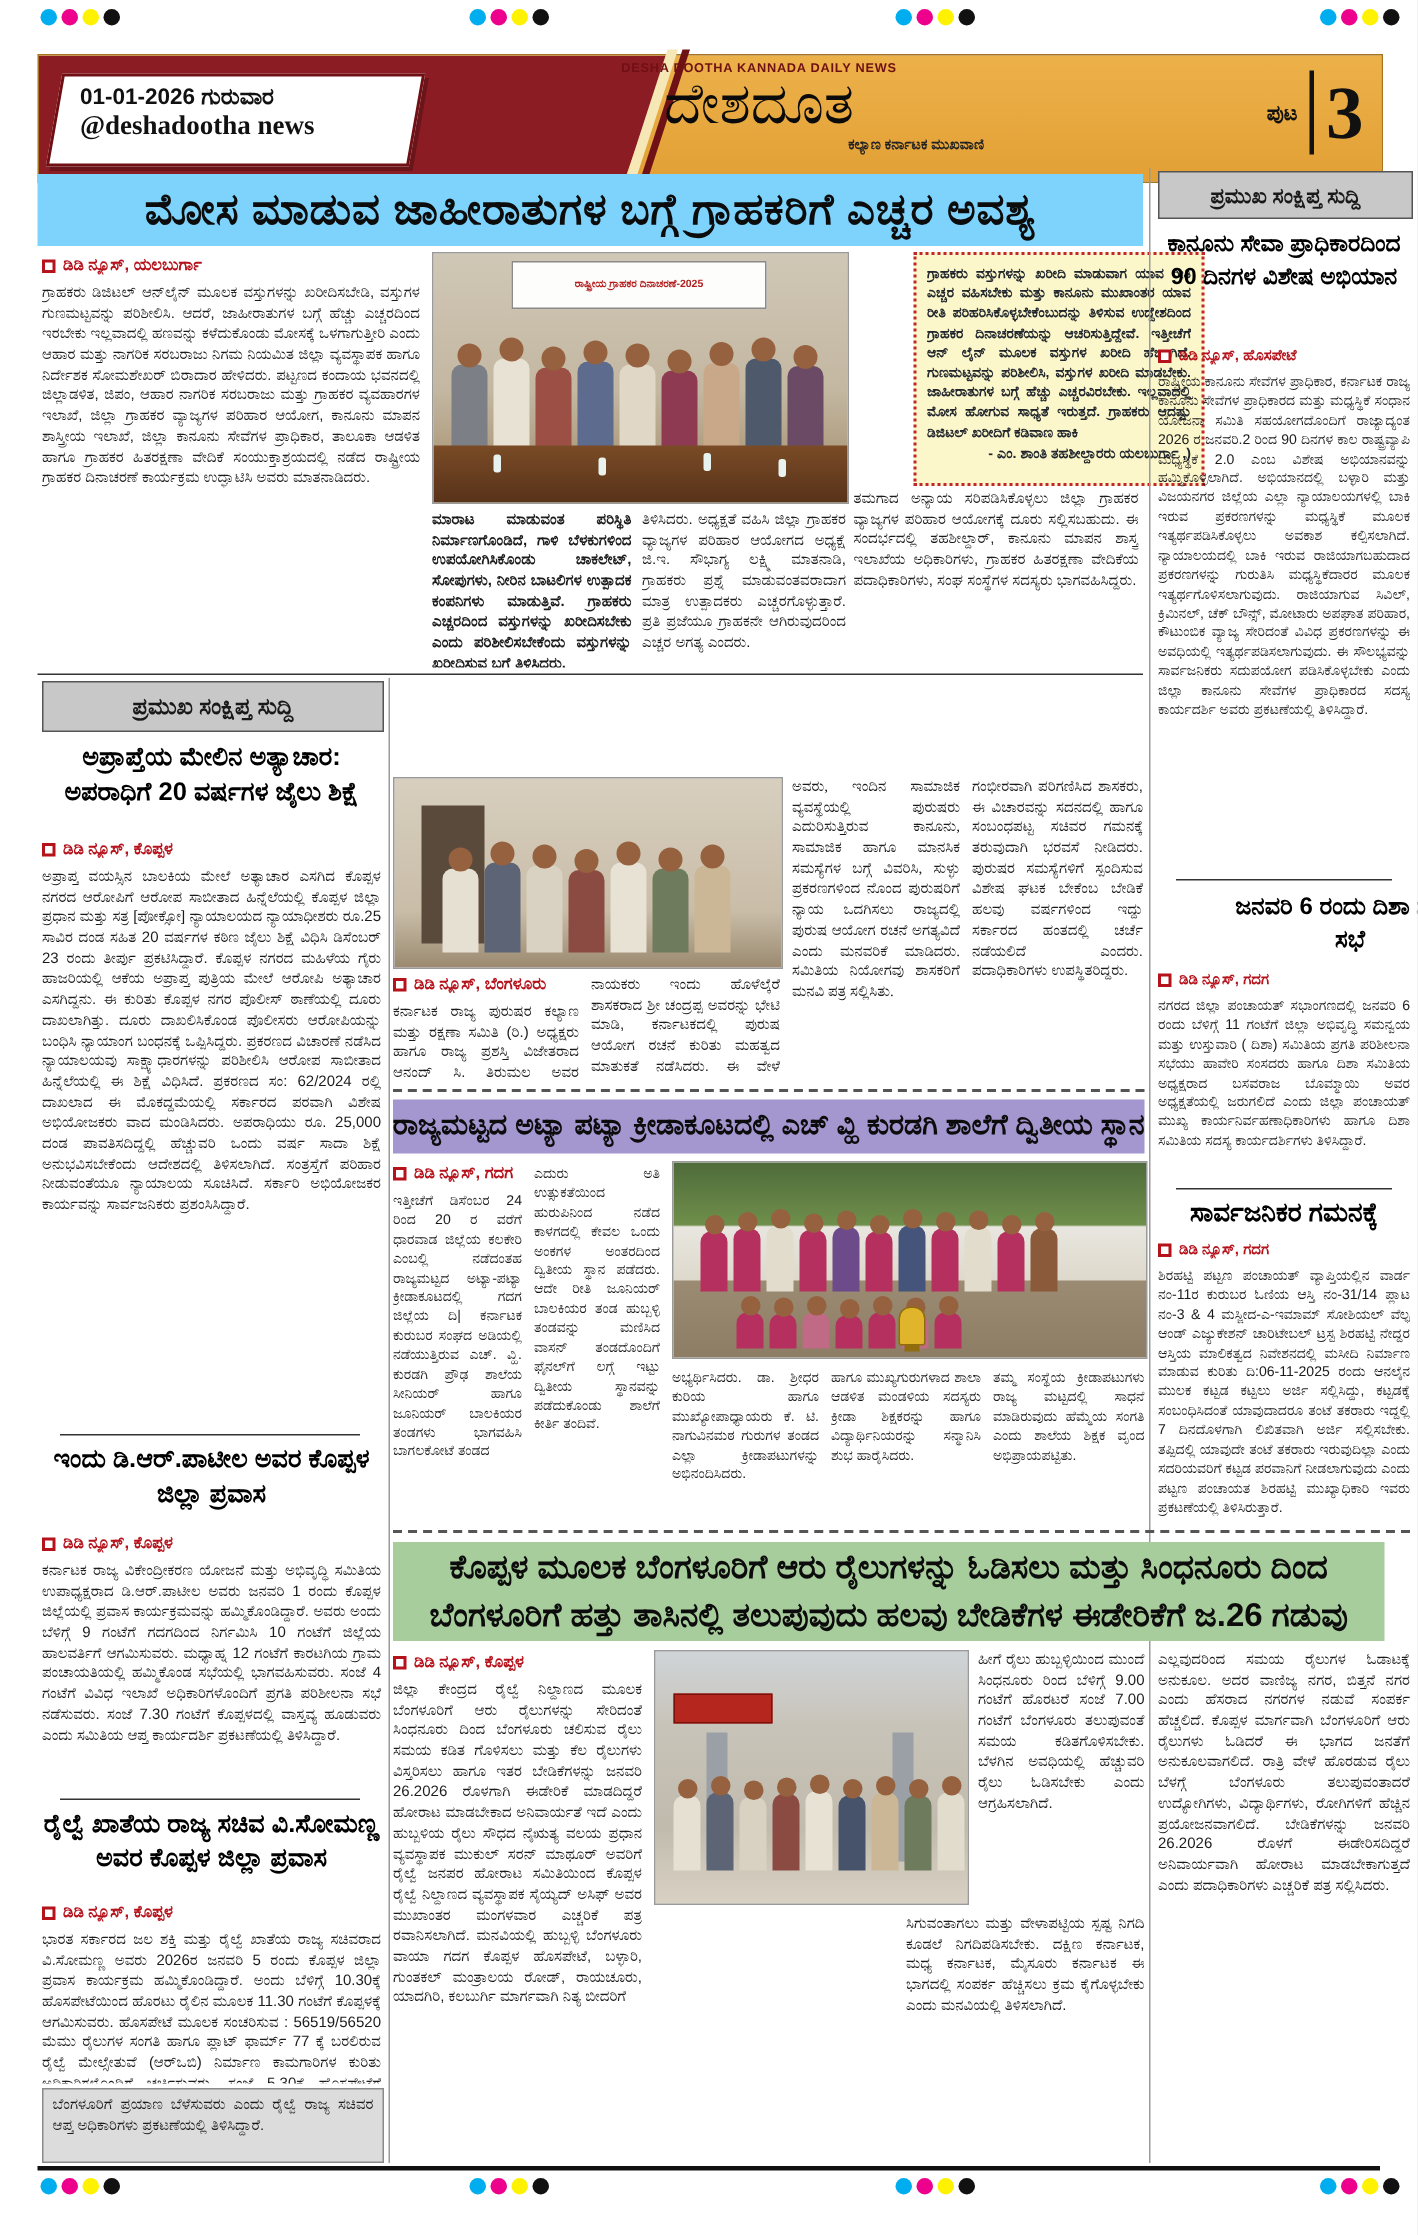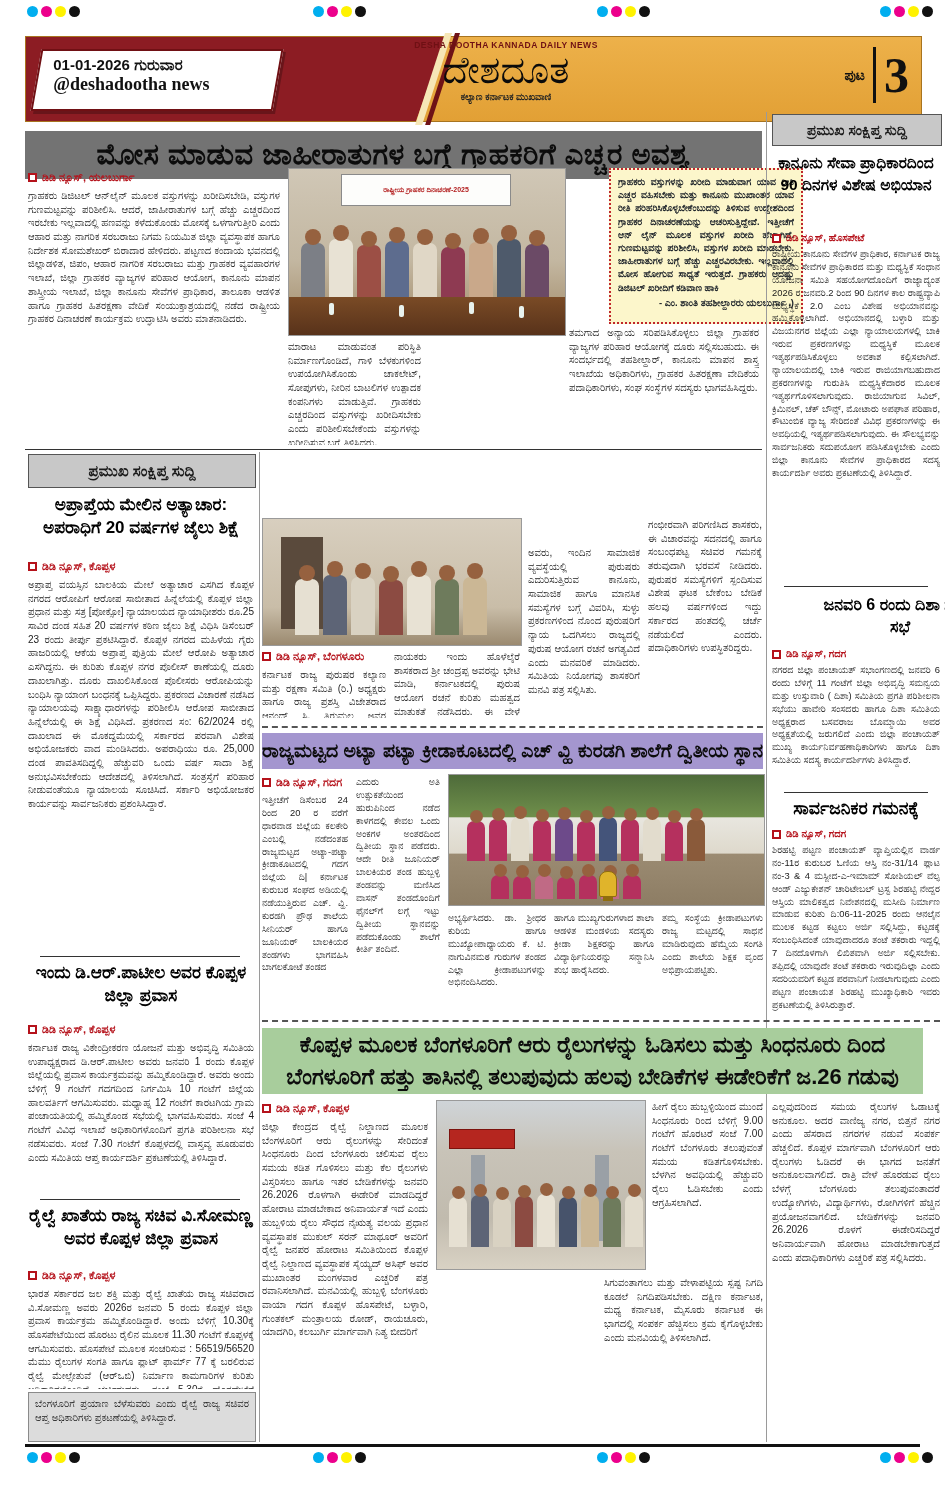--- a/index.html
+++ b/index.html
@@ -17,29 +17,29 @@
   .maroon-stripe{position:absolute;top:-4px;height:110%;width:7px;background:#f6e7b6;transform:skewX(-18deg);}
   .maroon-stripe2{position:absolute;top:-4px;height:110%;width:5px;background:#6f1216;transform:skewX(-18deg);}
   .datebox{position:absolute;left:10px;top:12px;width:238px;height:58px;background:#ffffff;
            border:2px solid #701014;transform:skewX(-10deg);box-shadow:3px 3px 0 rgba(0,0,0,.25);}
   .datebox-inner{transform:skewX(10deg);padding:5px 10px 0 14px;}
   .mast-date{font-size:15px;font-weight:bold;color:#111;}
   .mast-handle{font-size:18px;font-weight:bold;color:#111;font-family:"Liberation Serif",serif;}
   .mast-center{position:absolute;left:330px;top:3px;width:300px;text-align:center;}
   .mast-strap{font-size:8.5px;font-weight:bold;color:#6f1014;letter-spacing:.5px;}
   .mast-title{font-size:38px;font-weight:normal;color:#0b0b0b;line-height:1.08;}
-  .mast-tagline{font-size:9.5px;font-weight:bold;color:#222;}
+  .mast-tagline{font-size:9.5px;font-weight:bold;color:#222;text-align:right;}
   .mast-page{position:absolute;right:12px;top:10px;display:flex;align-items:center;gap:8px;}
   .mast-page-label{font-size:14px;font-weight:bold;color:#111;}
   .mast-page-bar{width:3px;height:56px;background:#111;}
   .mast-page-num{font-size:50px;font-weight:bold;color:#111;font-family:"Liberation Serif",serif;line-height:1;}
 
   
   .band{display:flex;align-items:center;justify-content:center;text-align:center;font-weight:bold;color:#0c0c0c;}
-  .band-yellow{background:#737373;margin-top:15px;}
+  .band-yellow{background:#7dd3fc;}
   .band-pink{background:#f3a8be;}
   .band-purple{background:#a496cf;}
   .band-green{background:#a8cd9c;}
 
   .headline-main{font-size:29px;letter-spacing:.5px;white-space:nowrap;overflow:hidden;}
   .brief-header{background:#c8c8c8;border:1px solid #555;display:flex;align-items:center;justify-content:center;
                 font-weight:bold;color:#191919;}
   .brief-head{font-weight:bold;color:#000;text-align:center;overflow:hidden;}
   .byline{display:flex;align-items:center;gap:5px;font-size:11px;font-weight:bold;color:#b5121b;white-space:nowrap;overflow:hidden;}
   .byline .sq{flex:0 0 auto;width:5px;height:5px;background:#fff;border:2px solid #b5121b;display:inline-block;}
@@ -148,21 +148,22 @@
       <span class="bottle" style="left:180px;top:5px;"></span>
       <span class="bottle" style="left:230px;top:9px;"></span>
     </div>
   </div>
 
   <div class="abs quote-box" style="left:569px;top:168px;width:176px;height:140px;">
     <div class="quote-text" style="height:118px;">ಗ್ರಾಹಕರು ವಸ್ತುಗಳನ್ನು ಖರೀದಿ ಮಾಡುವಾಗ ಯಾವ ರೀತಿ ಎಚ್ಚರ ವಹಿಸಬೇಕು ಮತ್ತು ಕಾನೂನು ಮುಖಾಂತರ ಯಾವ ರೀತಿ ಪರಿಹರಿಸಿಕೊಳ್ಳಬೇಕೆಂಬುದನ್ನು ತಿಳಿಸುವ ಉದ್ದೇಶದಿಂದ ಗ್ರಾಹಕರ ದಿನಾಚರಣೆಯನ್ನು ಆಚರಿಸುತ್ತಿದ್ದೇವೆ. ಇತ್ತೀಚೆಗೆ ಆನ್ ಲೈನ್ ಮೂಲಕ ವಸ್ತುಗಳ ಖರೀದಿ ಹೆಚ್ಚಾಗಿದೆ. ಗುಣಮಟ್ಟವನ್ನು ಪರಿಶೀಲಿಸಿ, ವಸ್ತುಗಳ ಖರೀದಿ ಮಾಡಬೇಕು. ಜಾಹೀರಾತುಗಳ ಬಗ್ಗೆ ಹೆಚ್ಚು ಎಚ್ಚರವಿರಬೇಕು. ಇಲ್ಲವಾದಲ್ಲಿ ಮೋಸ ಹೋಗುವ ಸಾಧ್ಯತೆ ಇರುತ್ತದೆ. ಗ್ರಾಹಕರು ಆದಷ್ಟು ಡಿಜಿಟಲ್ ಖರೀದಿಗೆ ಕಡಿವಾಣ ಹಾಕಿ</div>
     <div class="quote-attr">- ಎಂ. ಶಾಂತಿ ತಹಶೀಲ್ದಾರರು ಯಲಬುರ್ಗಾ ,)</div>
   </div>
 
-  <div class="abs bt" style="left:288px;top:340px;width:133px;height:105px;">ಮಾರಾಟ ಮಾಡುವಂತ ಪರಿಸ್ಥಿತಿ ನಿರ್ಮಾಣಗೊಂಡಿದೆ, ಗಾಳಿ ಬೆಳಕುಗಳಿಂದ ಉಪಯೋಗಿಸಿಕೊಂಡು ಚಾಕಲೇಟ್, ಸೋಪುಗಳು, ನೀರಿನ ಬಾಟಲಿಗಳ ಉತ್ಪಾದಕ ಕಂಪನಿಗಳು ಮಾಡುತ್ತಿವೆ. ಗ್ರಾಹಕರು ಎಚ್ಚರದಿಂದ ವಸ್ತುಗಳನ್ನು ಖರೀದಿಸಬೇಕು ಎಂದು ಪರಿಶೀಲಿಸಬೇಕೆಂದು ವಸ್ತುಗಳನ್ನು ಖರೀದಿಸುವ ಬಗ್ಗೆ ತಿಳಿಸಿದರು.</div>
+  <div class="abs bt" style="left:288px;top:340px;width:133px;height:105px;font-weight:bold;">ಮಾರಾಟ ಮಾಡುವಂತ ಪರಿಸ್ಥಿತಿ ನಿರ್ಮಾಣಗೊಂಡಿದೆ, ಗಾಳಿ ಬೆಳಕುಗಳಿಂದ ಉಪಯೋಗಿಸಿಕೊಂಡು ಚಾಕಲೇಟ್, ಸೋಪುಗಳು, ನೀರಿನ ಬಾಟಲಿಗಳ ಉತ್ಪಾದಕ ಕಂಪನಿಗಳು ಮಾಡುತ್ತಿವೆ. ಗ್ರಾಹಕರು ಎಚ್ಚರದಿಂದ ವಸ್ತುಗಳನ್ನು ಖರೀದಿಸಬೇಕು ಎಂದು ಪರಿಶೀಲಿಸಬೇಕೆಂದು ವಸ್ತುಗಳನ್ನು ಖರೀದಿಸುವ ಬಗ್ಗೆ ತಿಳಿಸಿದರು.</div>
+  <div class="abs bt" style="left:428px;top:340px;width:136px;height:105px;">ತಿಳಿಸಿದರು. ಅಧ್ಯಕ್ಷತೆ ವಹಿಸಿ ಜಿಲ್ಲಾ ಗ್ರಾಹಕರ ವ್ಯಾಜ್ಯಗಳ ಪರಿಹಾರ ಆಯೋಗದ ಅಧ್ಯಕ್ಷೆ ಜಿ.ಇ. ಸೌಭಾಗ್ಯ ಲಕ್ಷ್ಮಿ ಮಾತನಾಡಿ, ಗ್ರಾಹಕರು ಪ್ರಶ್ನೆ ಮಾಡುವಂತವರಾದಾಗ ಮಾತ್ರ ಉತ್ಪಾದಕರು ಎಚ್ಚರಗೊಳ್ಳುತ್ತಾರೆ. ಪ್ರತಿ ಪ್ರಜೆಯೂ ಗ್ರಾಹಕನೇ ಆಗಿರುವುದರಿಂದ ಎಚ್ಚರ ಅಗತ್ಯ ಎಂದರು.</div>
   <div class="abs bt" style="left:569px;top:326px;width:190px;height:119px;">ತಮಗಾದ ಅನ್ಯಾಯ ಸರಿಪಡಿಸಿಕೊಳ್ಳಲು ಜಿಲ್ಲಾ ಗ್ರಾಹಕರ ವ್ಯಾಜ್ಯಗಳ ಪರಿಹಾರ ಆಯೋಗಕ್ಕೆ ದೂರು ಸಲ್ಲಿಸಬಹುದು. ಈ ಸಂದರ್ಭದಲ್ಲಿ ತಹಶೀಲ್ದಾರ್, ಕಾನೂನು ಮಾಪನ ಶಾಸ್ತ್ರ ಇಲಾಖೆಯ ಅಧಿಕಾರಿಗಳು, ಗ್ರಾಹಕರ ಹಿತರಕ್ಷಣಾ ವೇದಿಕೆಯ ಪದಾಧಿಕಾರಿಗಳು, ಸಂಘ ಸಂಸ್ಥೆಗಳ ಸದಸ್ಯರು ಭಾಗವಹಿಸಿದ್ದರು.</div>
 
   <div class="abs sep" style="left:25px;top:449px;width:737px;"></div>
   <div class="abs vline" style="left:259px;top:452px;height:990px;"></div>
   <div class="abs vline" style="left:766px;top:112px;height:1330px;"></div>
 
   <div class="abs brief-header" style="left:28px;top:454px;width:226px;height:32px;font-size:15px;">
     <span>ಪ್ರಮುಖ ಸಂಕ್ಷಿಪ್ತ ಸುದ್ದಿ</span>
   </div>
 
@@ -224,21 +225,21 @@
       <span class="p" style="background:#e6e0d2;height:56px;"></span>
       <span class="p" style="background:#5d6476;height:60px;"></span>
       <span class="p" style="background:#d9d2c2;height:58px;"></span>
       <span class="p" style="background:#8c4b42;height:55px;"></span>
       <span class="p" style="background:#e8e2d4;height:60px;"></span>
       <span class="p" style="background:#6e7b5c;height:56px;"></span>
       <span class="p" style="background:#cbb795;height:58px;"></span>
     </div>
   </div>
 
-  <div class="abs bt" style="left:528px;top:546px;width:112px;height:200px;">ಅವರು, ಇಂದಿನ ಸಾಮಾಜಿಕ ವ್ಯವಸ್ಥೆಯಲ್ಲಿ ಪುರುಷರು ಎದುರಿಸುತ್ತಿರುವ ಕಾನೂನು, ಸಾಮಾಜಿಕ ಹಾಗೂ ಮಾನಸಿಕ ಸಮಸ್ಯೆಗಳ ಬಗ್ಗೆ ವಿವರಿಸಿ, ಸುಳ್ಳು ಪ್ರಕರಣಗಳಿಂದ ನೊಂದ ಪುರುಷರಿಗೆ ನ್ಯಾಯ ಒದಗಿಸಲು ರಾಜ್ಯದಲ್ಲಿ ಪುರುಷ ಆಯೋಗ ರಚನೆ ಅಗತ್ಯವಿದೆ ಎಂದು ಮನವರಿಕೆ ಮಾಡಿದರು. ಸಮಿತಿಯ ನಿಯೋಗವು ಶಾಸಕರಿಗೆ ಮನವಿ ಪತ್ರ ಸಲ್ಲಿಸಿತು.</div>
+  <div class="abs bt" style="left:528px;top:518px;width:112px;height:200px;font-family:Liberation Serif, serif;">ಅವರು, ಇಂದಿನ ಸಾಮಾಜಿಕ ವ್ಯವಸ್ಥೆಯಲ್ಲಿ ಪುರುಷರು ಎದುರಿಸುತ್ತಿರುವ ಕಾನೂನು, ಸಾಮಾಜಿಕ ಹಾಗೂ ಮಾನಸಿಕ ಸಮಸ್ಯೆಗಳ ಬಗ್ಗೆ ವಿವರಿಸಿ, ಸುಳ್ಳು ಪ್ರಕರಣಗಳಿಂದ ನೊಂದ ಪುರುಷರಿಗೆ ನ್ಯಾಯ ಒದಗಿಸಲು ರಾಜ್ಯದಲ್ಲಿ ಪುರುಷ ಆಯೋಗ ರಚನೆ ಅಗತ್ಯವಿದೆ ಎಂದು ಮನವರಿಕೆ ಮಾಡಿದರು. ಸಮಿತಿಯ ನಿಯೋಗವು ಶಾಸಕರಿಗೆ ಮನವಿ ಪತ್ರ ಸಲ್ಲಿಸಿತು.</div>
   <div class="abs bt" style="left:648px;top:518px;width:114px;height:200px;">ಗಂಭೀರವಾಗಿ ಪರಿಗಣಿಸಿದ ಶಾಸಕರು, ಈ ವಿಚಾರವನ್ನು ಸದನದಲ್ಲಿ ಹಾಗೂ ಸಂಬಂಧಪಟ್ಟ ಸಚಿವರ ಗಮನಕ್ಕೆ ತರುವುದಾಗಿ ಭರವಸೆ ನೀಡಿದರು. ಪುರುಷರ ಸಮಸ್ಯೆಗಳಿಗೆ ಸ್ಪಂದಿಸುವ ವಿಶೇಷ ಘಟಕ ಬೇಕೆಂಬ ಬೇಡಿಕೆ ಹಲವು ವರ್ಷಗಳಿಂದ ಇದ್ದು ಸರ್ಕಾರದ ಹಂತದಲ್ಲಿ ಚರ್ಚೆ ನಡೆಯಲಿದೆ ಎಂದರು. ಪದಾಧಿಕಾರಿಗಳು ಉಪಸ್ಥಿತರಿದ್ದರು.</div>
 
   <div class="abs byline" style="left:262px;top:650px;width:180px;">
     <span class="sq"></span>
     <span>ಡಿಡಿ ನ್ಯೂಸ್, ಬೆಂಗಳೂರು</span>
   </div>
   <div class="abs bt" style="left:262px;top:668px;width:124px;height:50px;">ಕರ್ನಾಟಕ ರಾಜ್ಯ ಪುರುಷರ ಕಲ್ಯಾಣ ಮತ್ತು ರಕ್ಷಣಾ ಸಮಿತಿ (ರಿ.) ಅಧ್ಯಕ್ಷರು ಹಾಗೂ ರಾಜ್ಯ ಪ್ರಶಸ್ತಿ ವಿಜೇತರಾದ ಆನಂದ್ ಸಿ. ತಿರುಮಲ ಅವರ ನೇತೃತ್ವದಲ್ಲಿ, ಸಮಿತಿಯ</div>
   <div class="abs bt" style="left:394px;top:650px;width:126px;height:68px;">ನಾಯಕರು ಇಂದು ಹೊಳೆಲ್ಕೆರೆ ಶಾಸಕರಾದ ಶ್ರೀ ಚಂದ್ರಪ್ಪ ಅವರನ್ನು ಭೇಟಿ ಮಾಡಿ, ಕರ್ನಾಟಕದಲ್ಲಿ ಪುರುಷ ಆಯೋಗ ರಚನೆ ಕುರಿತು ಮಹತ್ವದ ಮಾತುಕತೆ ನಡೆಸಿದರು. ಈ ವೇಳೆ ಆನಂದ್ ಸಿ. ತಿರುಮಲ</div>
 
   <div class="abs dashed" style="left:262px;top:726px;width:501px;"></div>

